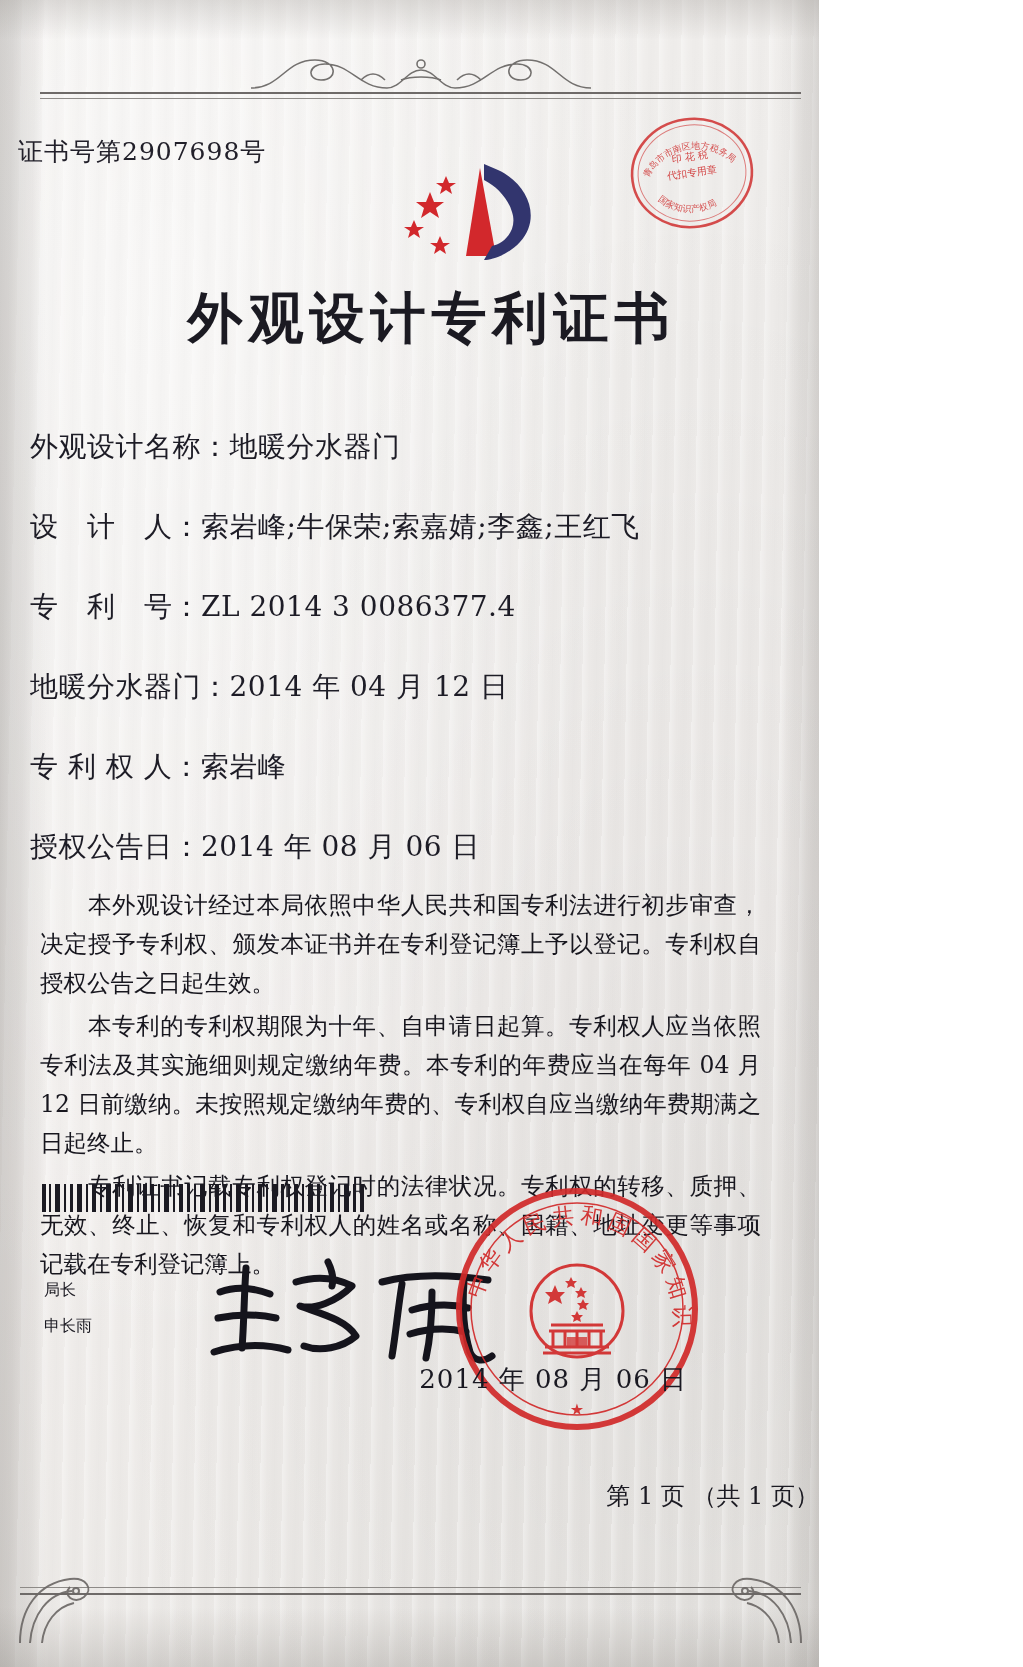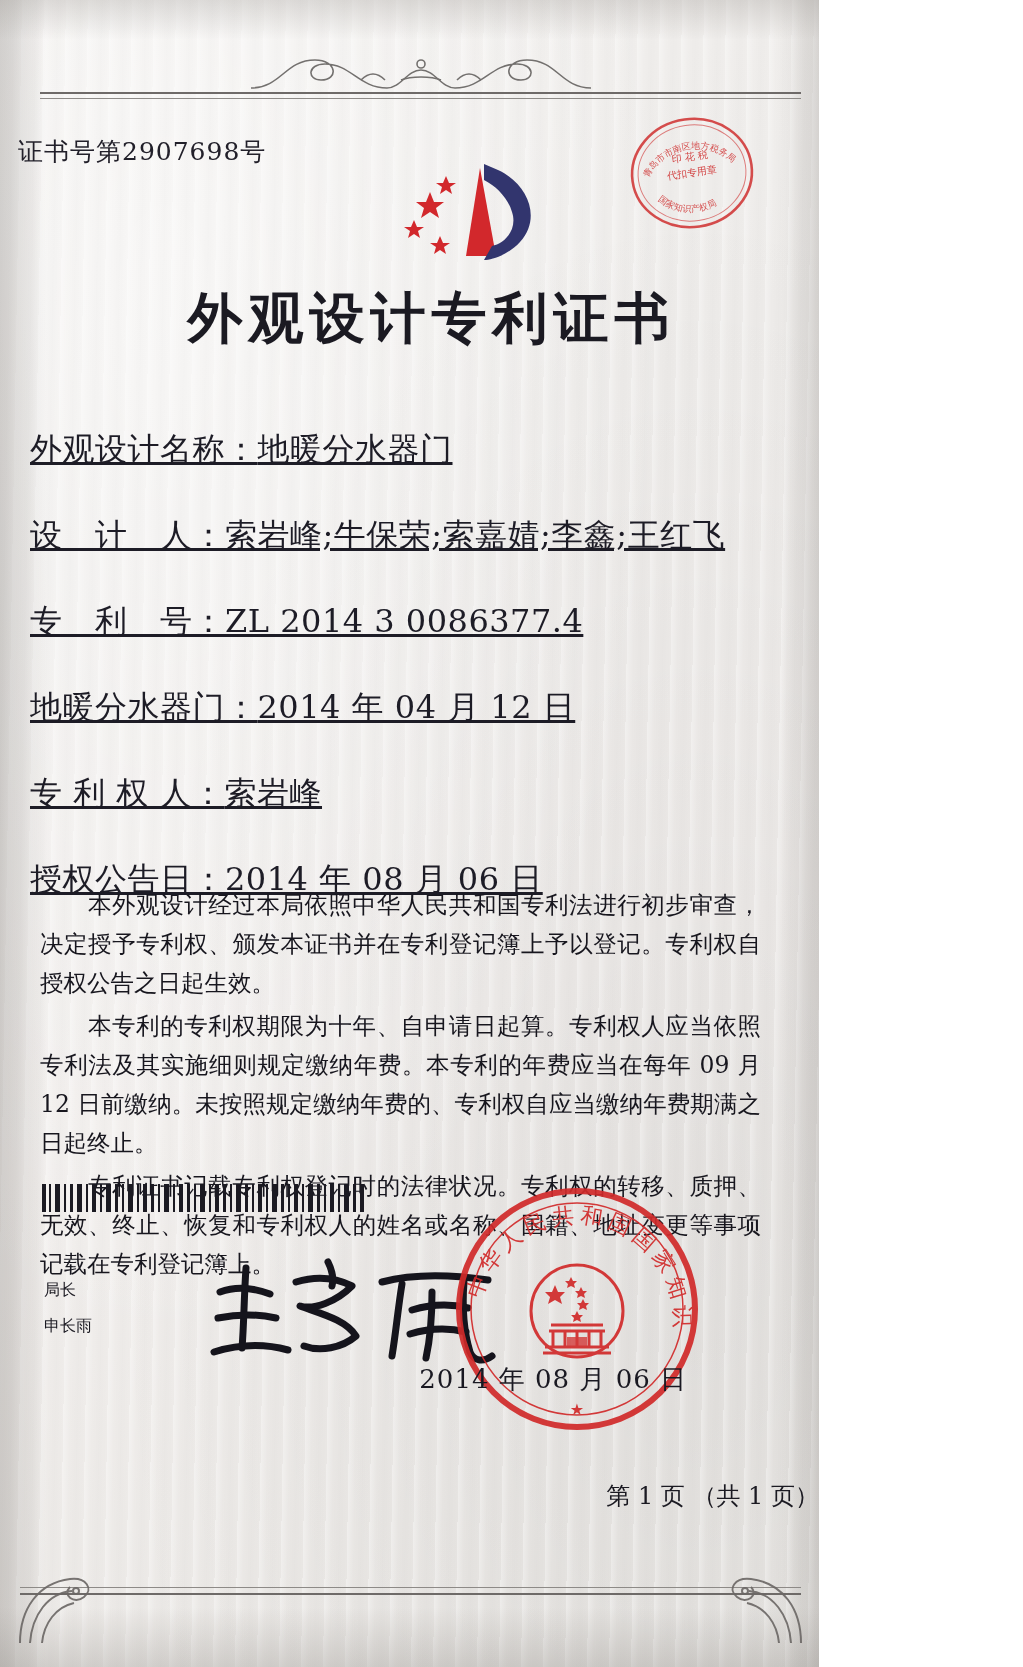--- a/index.html
+++ b/index.html
@@ -147,27 +147,26 @@
     height: 130px;
   }
 
   .fields {
     position: absolute;
     left: 30px;
     right: 40px;
     top: 428px;
   }
   .field-row {
-    font-size: 32px;
+    font-size: 28px;
     color: #1d1c26;
     margin-bottom: 42px;
     font-family: "DejaVu Serif", "Liberation Serif", serif;
     letter-spacing: 0.5px;
     white-space: nowrap;
-    text-decoration: underline;
   }
   .field-label {
     display: inline;
   }
   .field-value {
     display: inline;
   }
 
   .paragraphs {
     position: absolute;
@@ -317,21 +316,21 @@
     <div class="field-row">
       <span class="field-label">专 利 权 人：</span><span class="field-value">索岩峰</span>
     </div>
     <div class="field-row">
       <span class="field-label">授权公告日：</span><span class="field-value">2014 年 08 月 06 日</span>
     </div>
   </div>
 
   <div class="paragraphs">
     <p>本外观设计经过本局依照中华人民共和国专利法进行初步审查，决定授予专利权、颁发本证书并在专利登记簿上予以登记。专利权自授权公告之日起生效。</p>
-    <p>本专利的专利权期限为十年、自申请日起算。专利权人应当依照专利法及其实施细则规定缴纳年费。本专利的年费应当在每年 09 月 12 日前缴纳。未按照规定缴纳年费的、专利权自应当缴纳年费期满之日起终止。</p>
+    <p>本专利的专利权期限为十年、自申请日起算。专利权人应当依照专利法及其实施细则规定缴纳年费。本专利的年费应当在每年 04 月 12 日前缴纳。未按照规定缴纳年费的、专利权自应当缴纳年费期满之日起终止。</p>
     <p>专利证书记载专利权登记时的法律状况。专利权的转移、质押、无效、终止、恢复和专利权人的姓名或名称、国籍、地址变更等事项记载在专利登记簿上。</p>
   </div>
 
   <svg class="barcode" viewBox="0 0 325 28" preserveAspectRatio="none">
     <g fill="#1b1a22">
       <rect x="0" y="0" width="4" height="28"></rect>
         <rect x="7" y="0" width="2" height="28"></rect>
       <rect x="13" y="0" width="5" height="28"></rect>
         <rect x="22" y="0" width="2" height="28"></rect>
       <rect x="28" y="0" width="3" height="28"></rect>

